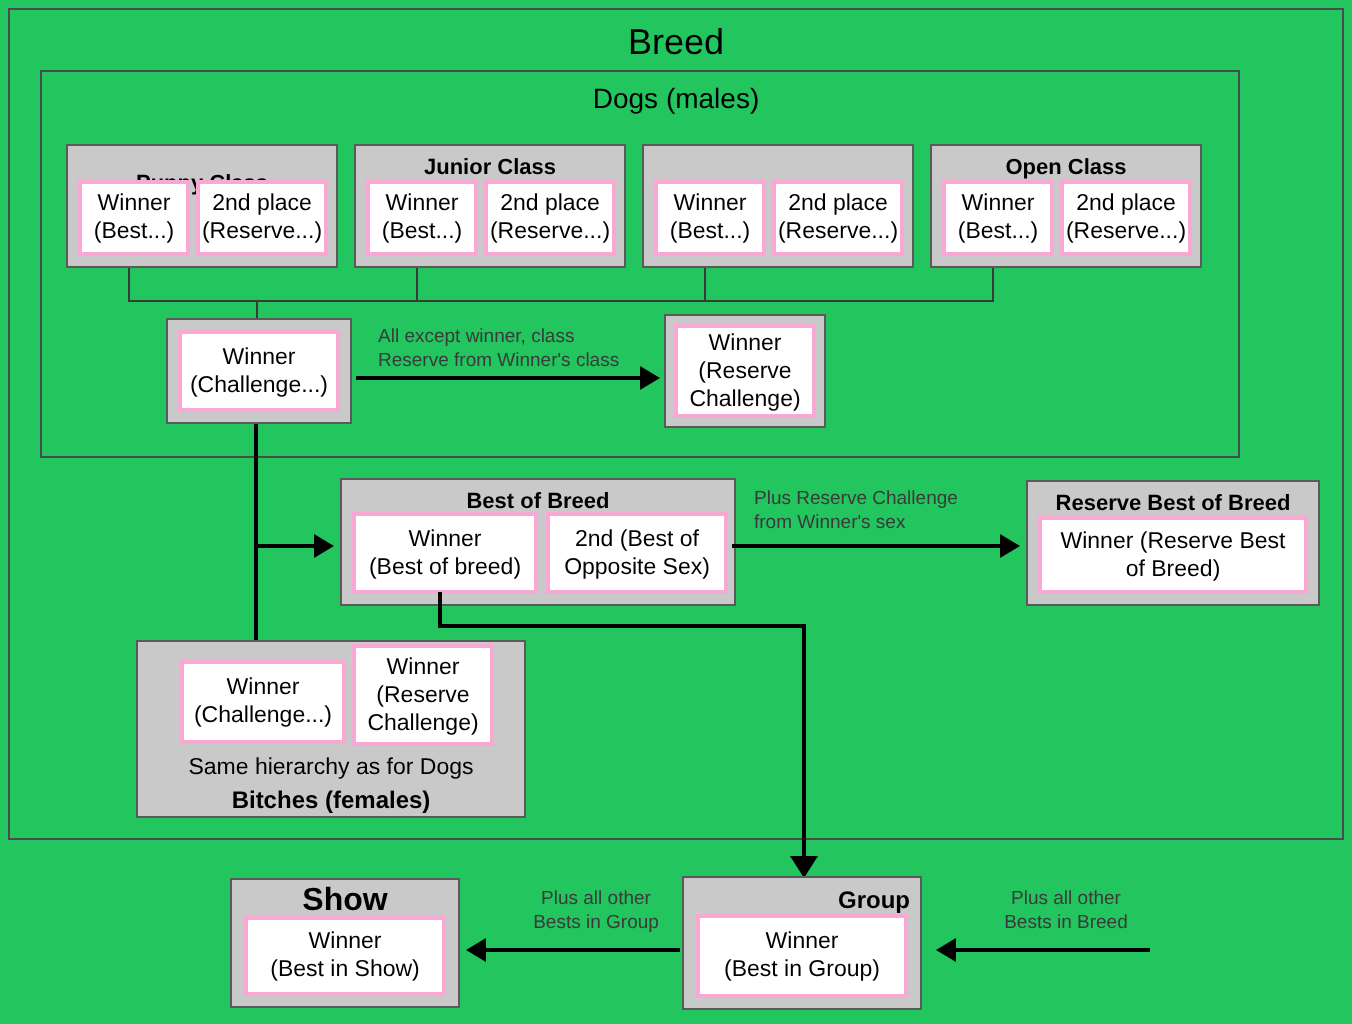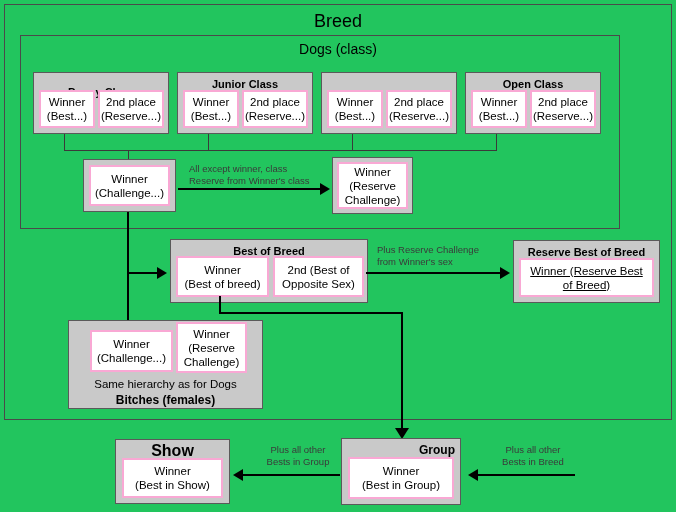--- a/index.html
+++ b/index.html
@@ -107,21 +107,21 @@
 </style>
 </head>
 <body>
 
 <div id="canvas">
 
   <div class="abs frame" style="left:4px; top:4px; width:668px; height:416px;"></div>
   <div class="frame-title" style="top:10px;">Breed</div>
 
   <div class="abs frame" style="left:20px; top:35px; width:600px; height:194px;"></div>
-  <div class="frame-title small" style="top:40px;">Dogs (class)</div>
+  <div class="frame-title small" style="top:40px;">Dogs (males)</div>
 
   <div class="abs gbox" style="left:33px; top:72px; width:136px; height:62px;">
     <div class="gbox-title" style="top:12px;text-decoration:underline;">Puppy Class</div>
   </div>
   <div class="abs wbox" style="left:39px; top:90px; width:56px; height:38px;">
     <span>Winner</span>
     <span>(Best...)</span>
   </div>
   <div class="abs wbox" style="left:98px; top:90px; width:66px; height:38px;">
     <span>2nd place</span>
@@ -213,21 +213,21 @@
     <div>Plus Reserve Challenge</div>
     <div>from Winner's sex</div>
   </div>
 
   <div class="ln-h" style="left:366px; top:272px; width:136px;"></div>
   <div class="arrow-r" style="left:500px; top:267px;"></div>
 
   <div class="abs gbox" style="left:513px; top:240px; width:147px; height:63px;">
     <div class="gbox-title" style="top:4px;">Reserve Best of Breed</div>
   </div>
-  <div class="abs wbox" style="left:519px; top:258px; width:135px; height:39px;text-decoration:underline;">
+  <div class="abs wbox" style="left:519px; top:258px; width:135px; height:39px;">
     <span>Winner (Reserve Best</span>
     <span>of Breed)</span>
   </div>
 
   <div class="ln-v" style="left:219px; top:296px; height:17px;"></div>
   <div class="ln-h" style="left:219px; top:312px; width:184px;"></div>
   <div class="ln-v" style="left:401px; top:312px; height:122px;"></div>
   <div class="arrow-d" style="left:395px; top:428px;"></div>
 
   <div class="abs gbox" style="left:68px; top:320px; width:195px; height:89px;"></div>

